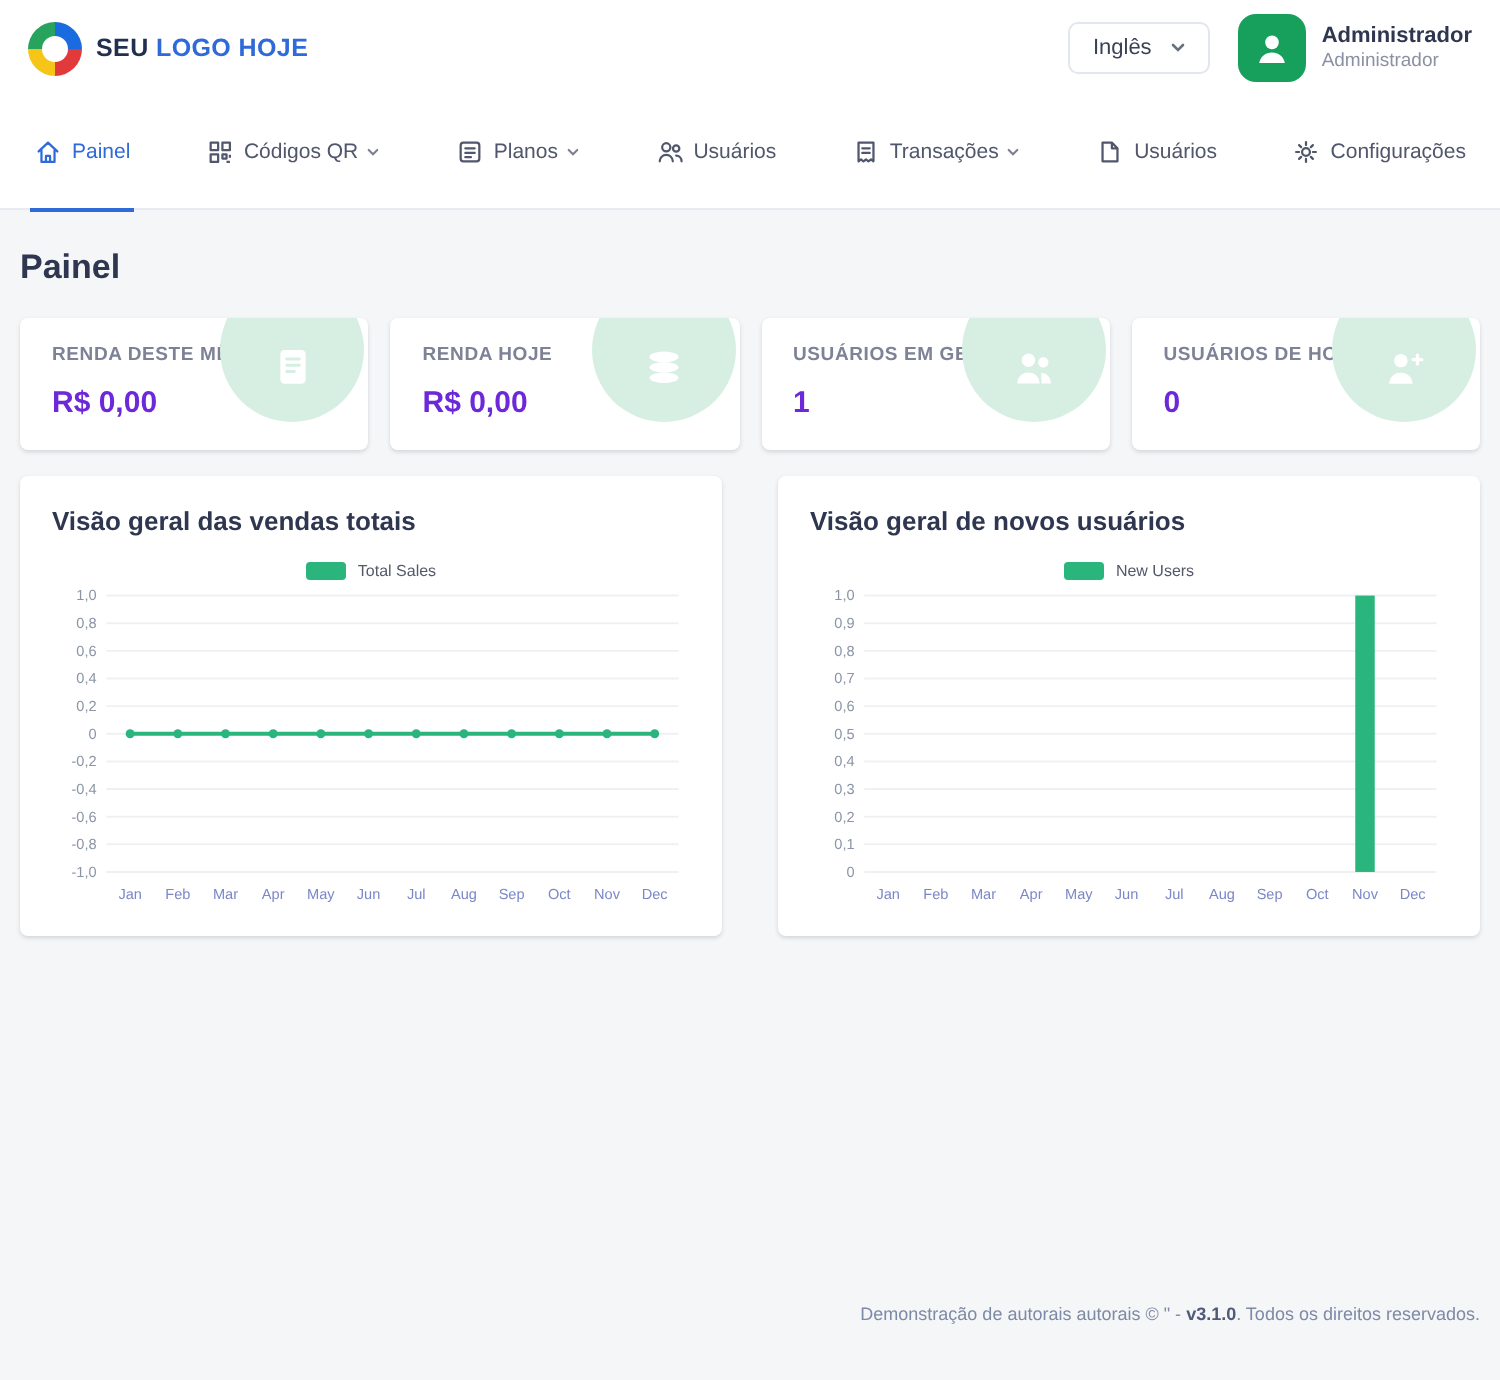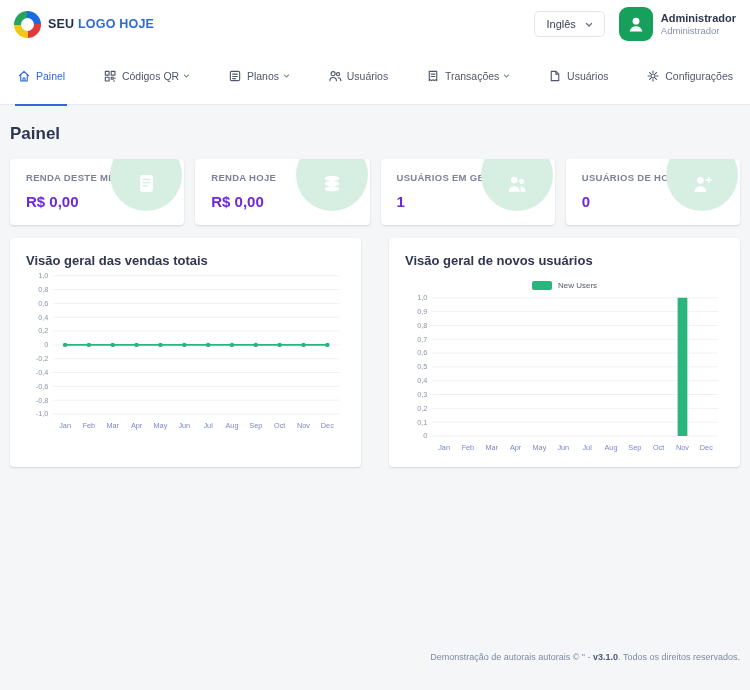--- a/index.html
+++ b/index.html
@@ -240,20 +240,24 @@
           </svg>
       </div>
     </div>
 
   </section>
 
   <section class="charts">
 
     <div class="chart-card">
       <div class="chart-title">Visão geral das vendas totais</div>
+      <div class="legend">
+        <span class="swatch" style="background: rgb(42, 181, 125);"></span>
+        <span class="legend-label">Total Sales</span>
+      </div>
       <div class="chart"><svg viewBox="0 0 336 172" width="100%" height="auto">
             <line x1="32" x2="326" y1="8" y2="8" stroke="#eef1f4" stroke-width="1"></line>
             <line x1="32" x2="326" y1="22.199999999999996" y2="22.199999999999996" stroke="#eef1f4" stroke-width="1"></line>
             <line x1="32" x2="326" y1="36.400000000000006" y2="36.400000000000006" stroke="#eef1f4" stroke-width="1"></line>
             <line x1="32" x2="326" y1="50.6" y2="50.6" stroke="#eef1f4" stroke-width="1"></line>
             <line x1="32" x2="326" y1="64.80000000000001" y2="64.80000000000001" stroke="#eef1f4" stroke-width="1"></line>
             <line x1="32" x2="326" y1="79" y2="79" stroke="#eef1f4" stroke-width="1"></line>
             <line x1="32" x2="326" y1="93.2" y2="93.2" stroke="#eef1f4" stroke-width="1"></line>
             <line x1="32" x2="326" y1="107.39999999999999" y2="107.39999999999999" stroke="#eef1f4" stroke-width="1"></line>
             <line x1="32" x2="326" y1="121.60000000000001" y2="121.60000000000001" stroke="#eef1f4" stroke-width="1"></line>

